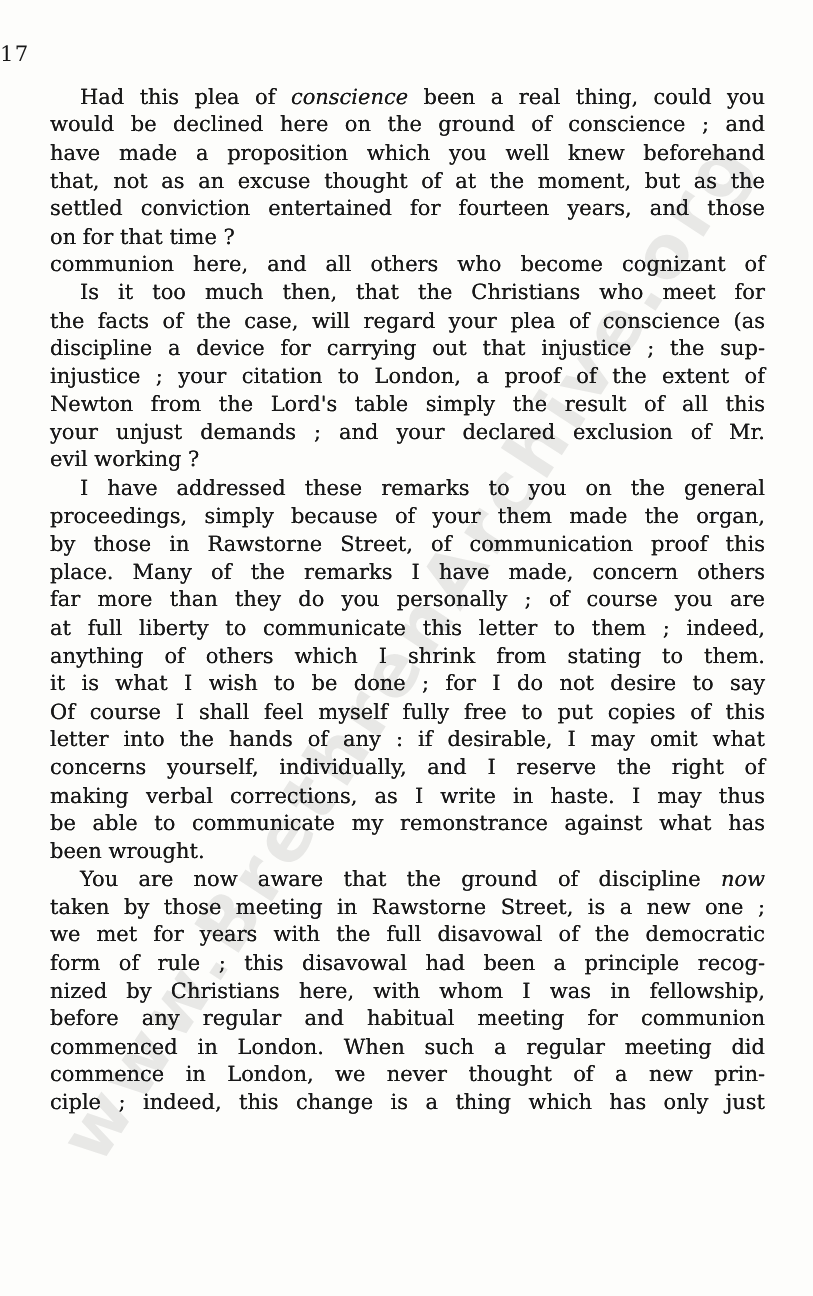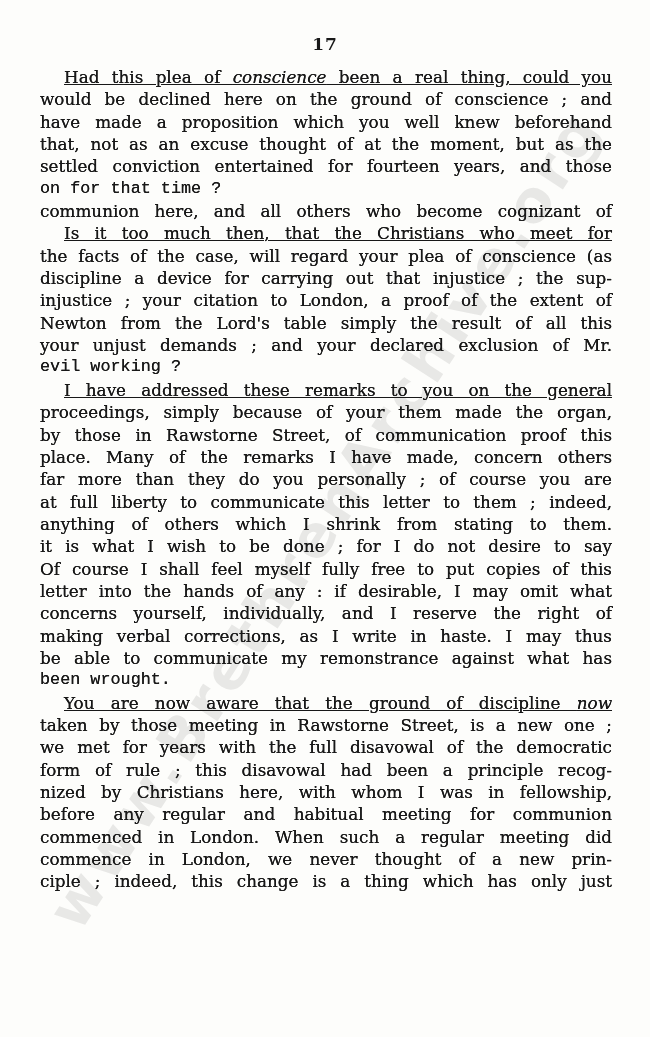--- a/index.html
+++ b/index.html
@@ -11,23 +11,23 @@
   .page {
     position: relative;
     width: 650px; height: 1037px;
     background: #fdfdfb;
     overflow: hidden;
     color: #181818;
   }
   .page-number {
     position: absolute;
     top: 34px; left: 0; right: 0;
-    text-align: center;
+    text-align: left;
     font-size: 17px;
-    font-weight: bold;
+    font-weight: normal;
     letter-spacing: 1px;
     z-index: 2;
   }
   .watermark {
     position: absolute;
     left: 50%; top: 50%;
     transform: translate(-50%, -50%) rotate(-57deg);
     font-family: "DejaVu Sans", "Liberation Sans", sans-serif;
     font-weight: bold;
     font-size: 58px;
@@ -44,22 +44,22 @@
     z-index: 2;
   }
   .paragraph { margin: 0; }
   .line {
     font-size: 16.8px;
     line-height: 22.35px;
     text-align: justify;
     text-align-last: justify;
     text-shadow: 0 0 0.3px #181818;
   }
-  .line.first { text-indent: 24px; text-decoration: underline; }
-  .line.no-just { text-align-last: left; font-family: Liberation Mono, monospace; }
+  .line.first { text-indent: 24px; }
+  .line.no-just { text-align-last: left; }
   .line i { font-style: italic; }
 </style>
 </head>
 <body>
 
 <div class="page">
   <div class="watermark">www.BrethrenArchive.org</div>
   <div class="page-number">17</div>
   <div class="text-block">
       <div class="paragraph">

